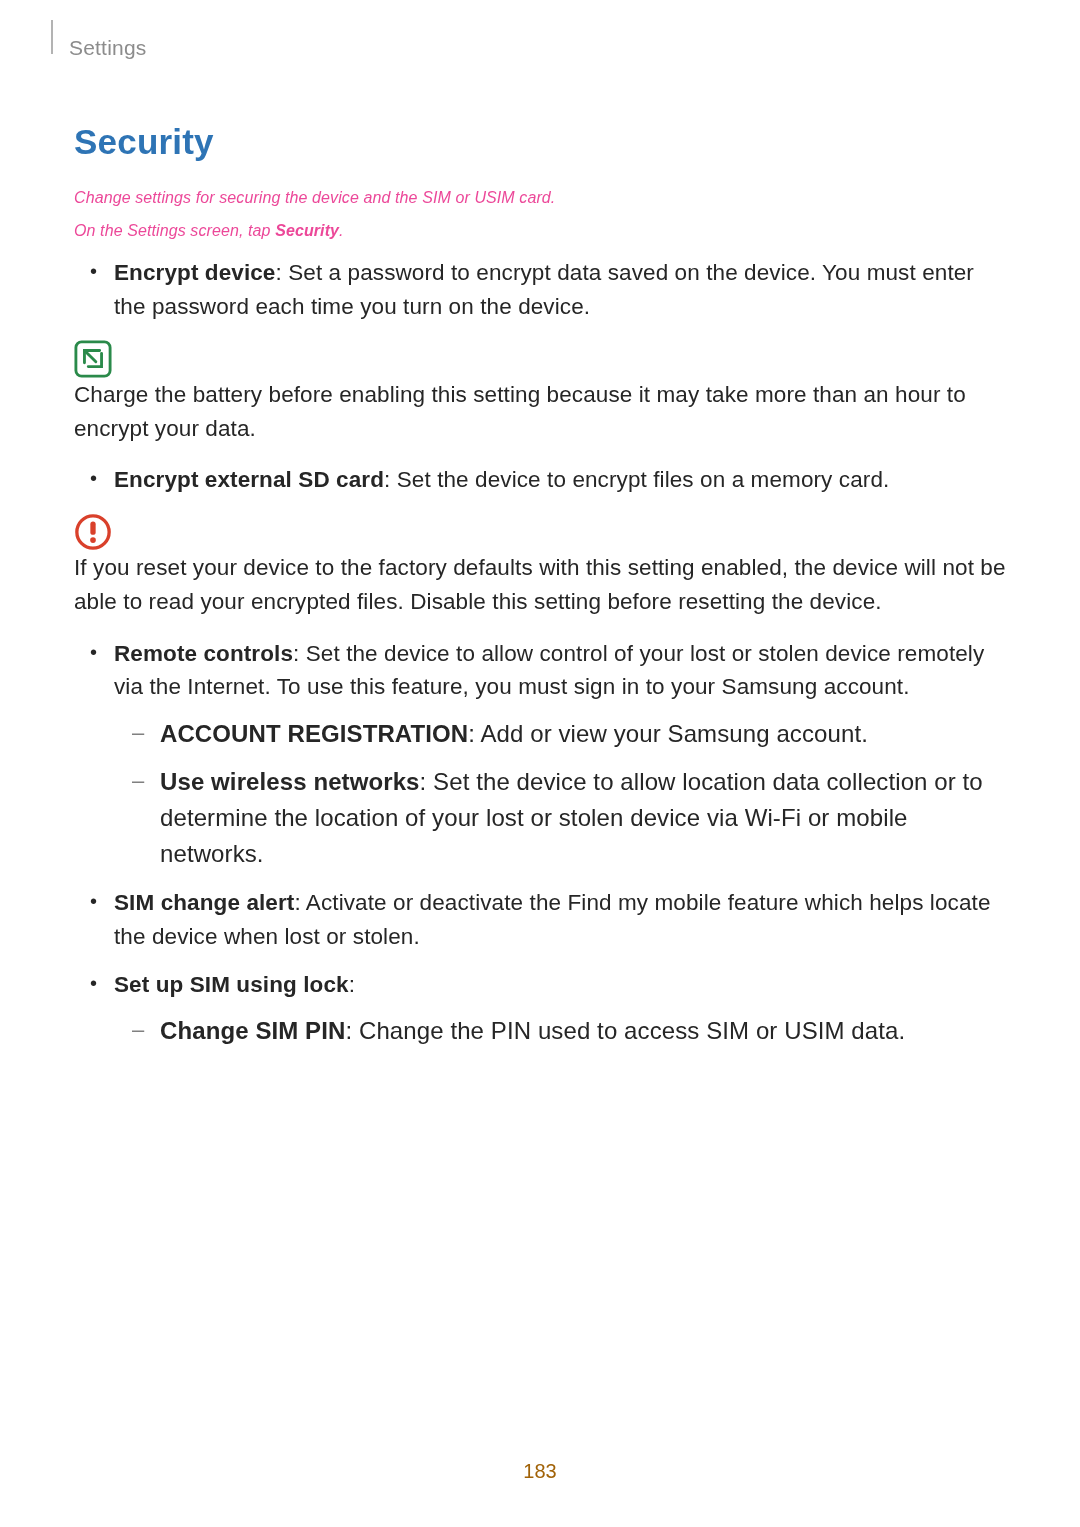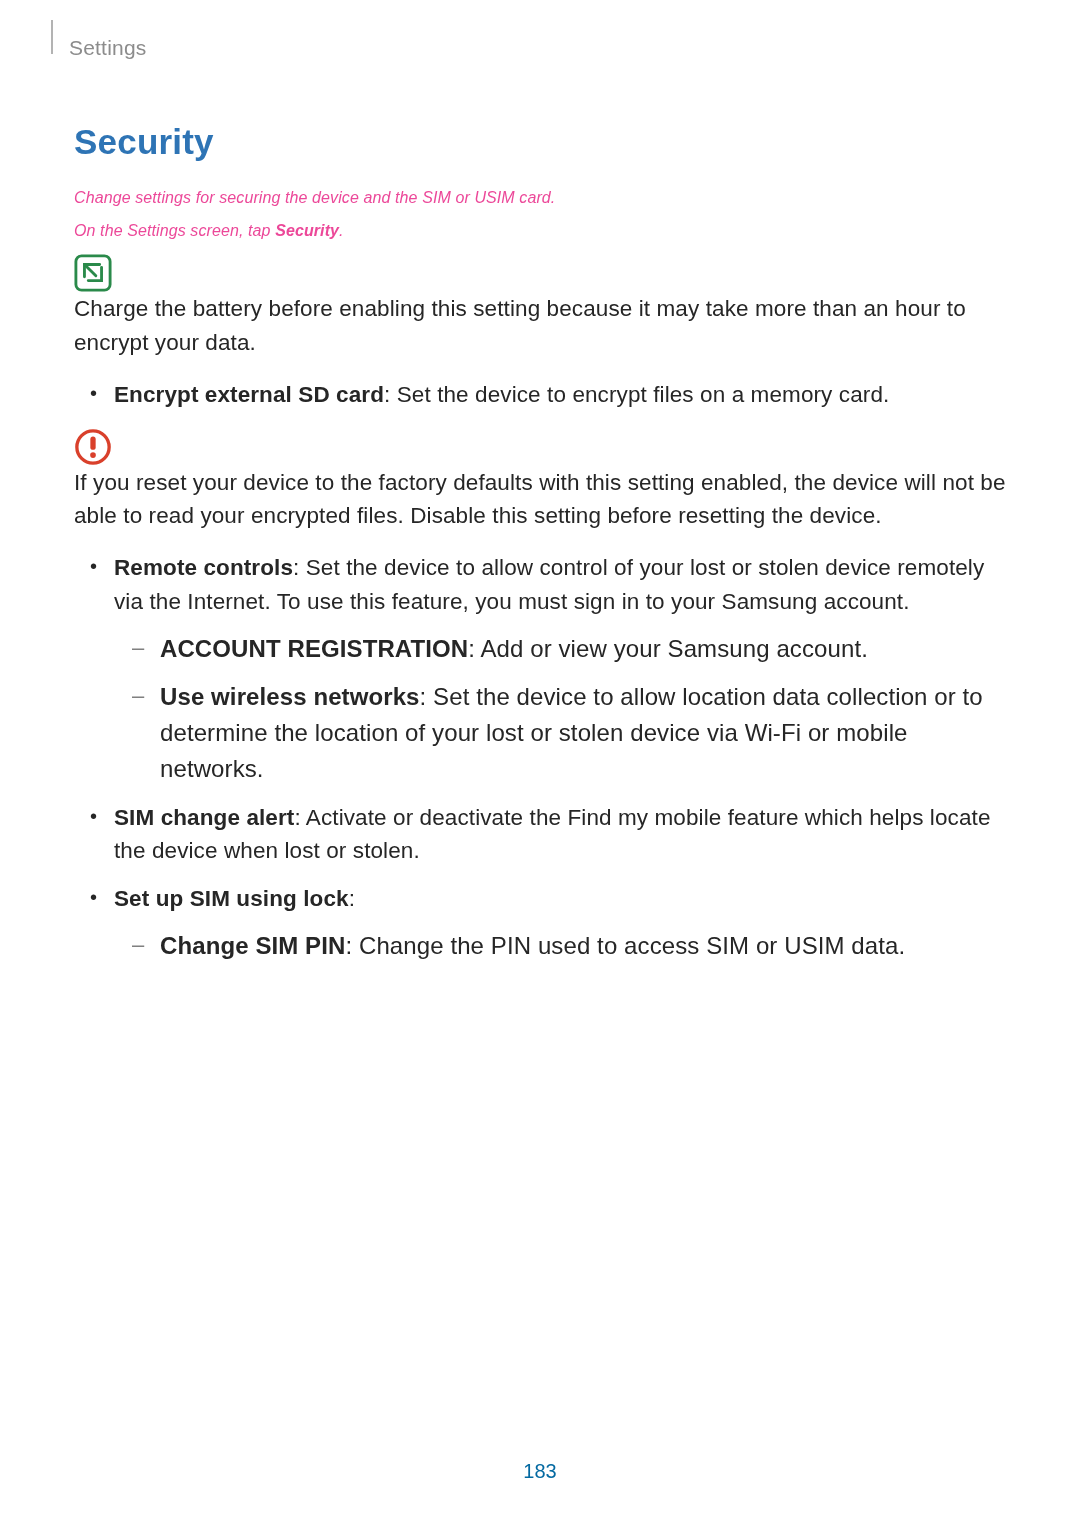--- a/index.html
+++ b/index.html
@@ -114,21 +114,21 @@
     .link {
       color: #2e74b5;
     }
     .page-number {
       position: absolute;
       bottom: 44px;
       left: 0;
       right: 0;
       text-align: center;
       font-size: 20px;
-      color: #0369a1;
+      color: #a16207;
     }
     .allcaps {
       font-weight: 700;
     }
   </style>
 </head>
 <body>
 
 <div class="header-rule"></div>
 
@@ -137,20 +137,25 @@
   <div class="breadcrumb">Settings</div>
 
   <h2 class="section-title">Security</h2>
 
   <p class="para">Change settings for securing the device and the SIM or USIM card.</p>
 
   <p class="para">
     <span>On the Settings screen, tap </span><span class="bold">Security</span><span>.</span>
   </p>
 
+  <ul class="dot-list">
+    <li>
+      <span class="bold">Encrypt device</span><span>: Set a password to encrypt data saved on the device. You must enter the password each time you turn on the device.</span>
+    </li>
+  </ul>
 
   <div class="callout">
     <div class="callout-icon">
       <svg viewBox="0 0 40 40" width="38" height="38">
         <rect x="2" y="2" width="36" height="36" rx="6" ry="6" fill="none" stroke="#2a8a4a" stroke-width="3"></rect>
         <path d="M11 24 L11 11 L27 11 M15 28 L29 28 L29 14" fill="none" stroke="#2a8a4a" stroke-width="3" stroke-linecap="round"></path>
         <path d="M11 11 L23 23" fill="none" stroke="#2a8a4a" stroke-width="3" stroke-linecap="round"></path>
       </svg>
     </div>
     <div class="callout-text">Charge the battery before enabling this setting because it may take more than an hour to encrypt your data.</div>

